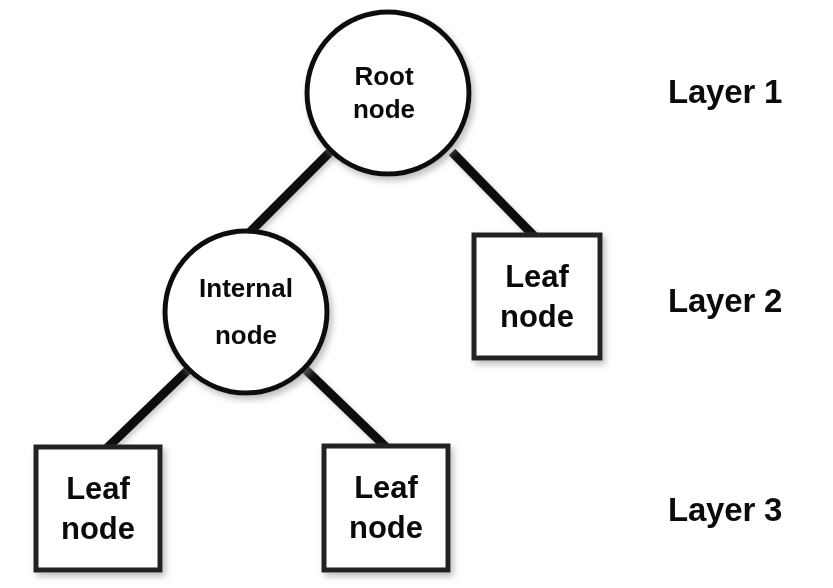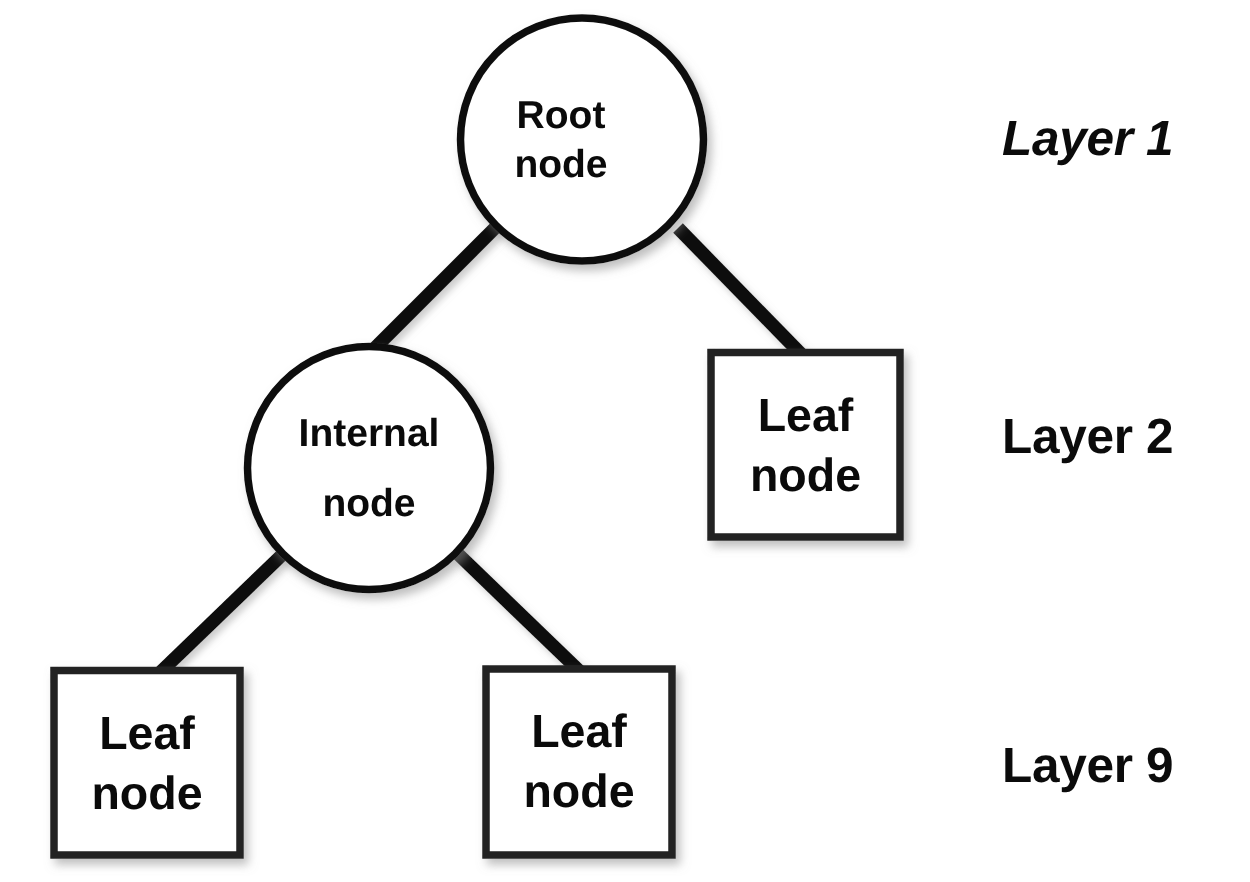--- a/index.html
+++ b/index.html
@@ -79,21 +79,21 @@
 
     <g>
       <circle cx="388" cy="93" r="81" fill="#ffffff" stroke="#111111" stroke-width="5" filter="url(#softshadow)"></circle>
       <circle cx="246" cy="312" r="81" fill="#ffffff" stroke="#111111" stroke-width="5" filter="url(#softshadow)"></circle>
       <rect x="474" y="235" width="126" height="123" fill="#ffffff" stroke="#222222" stroke-width="5" filter="url(#softshadow)"></rect>
       <rect x="36" y="447" width="124" height="123" fill="#ffffff" stroke="#222222" stroke-width="5" filter="url(#softshadow)"></rect>
       <rect x="324" y="446" width="124" height="124" fill="#ffffff" stroke="#222222" stroke-width="5" filter="url(#softshadow)"></rect>
     </g>
   </svg>
 
-  <div class="node-label circle-label" style="left:293px; top:12px; width:162px; height:162px;">
+  <div class="node-label circle-label" style="left:303px; top:12px; width:162px; height:162px;">
     <span>Root</span>
     <span>node</span>
   </div>
 
   <div class="node-label circle-label" style="left:165px; top:231px; width:162px; height:162px;gap:14px;">
     <span>Internal</span>
     <span>node</span>
   </div>
 
   <div class="node-label box-label" style="left:474px; top:235px; width:126px; height:123px;">
@@ -104,17 +104,17 @@
   <div class="node-label box-label" style="left:36px; top:447px; width:124px; height:123px;">
     <span>Leaf</span>
     <span>node</span>
   </div>
 
   <div class="node-label box-label" style="left:324px; top:446px; width:124px; height:124px;">
     <span>Leaf</span>
     <span>node</span>
   </div>
 
-  <div class="layer-label" style="left:668px; top:73px;font-style:italic;">Layer 1</div>
-  <div class="layer-label" style="left:668px; top:272px;">Layer 2</div>
-  <div class="layer-label" style="left:668px; top:491px;">Layer 9</div>
+  <div class="layer-label" style="left:668px; top:73px;">Layer 1</div>
+  <div class="layer-label" style="left:668px; top:282px;">Layer 2</div>
+  <div class="layer-label" style="left:668px; top:491px;">Layer 3</div>
 
 </div>
 
 </body></html>

